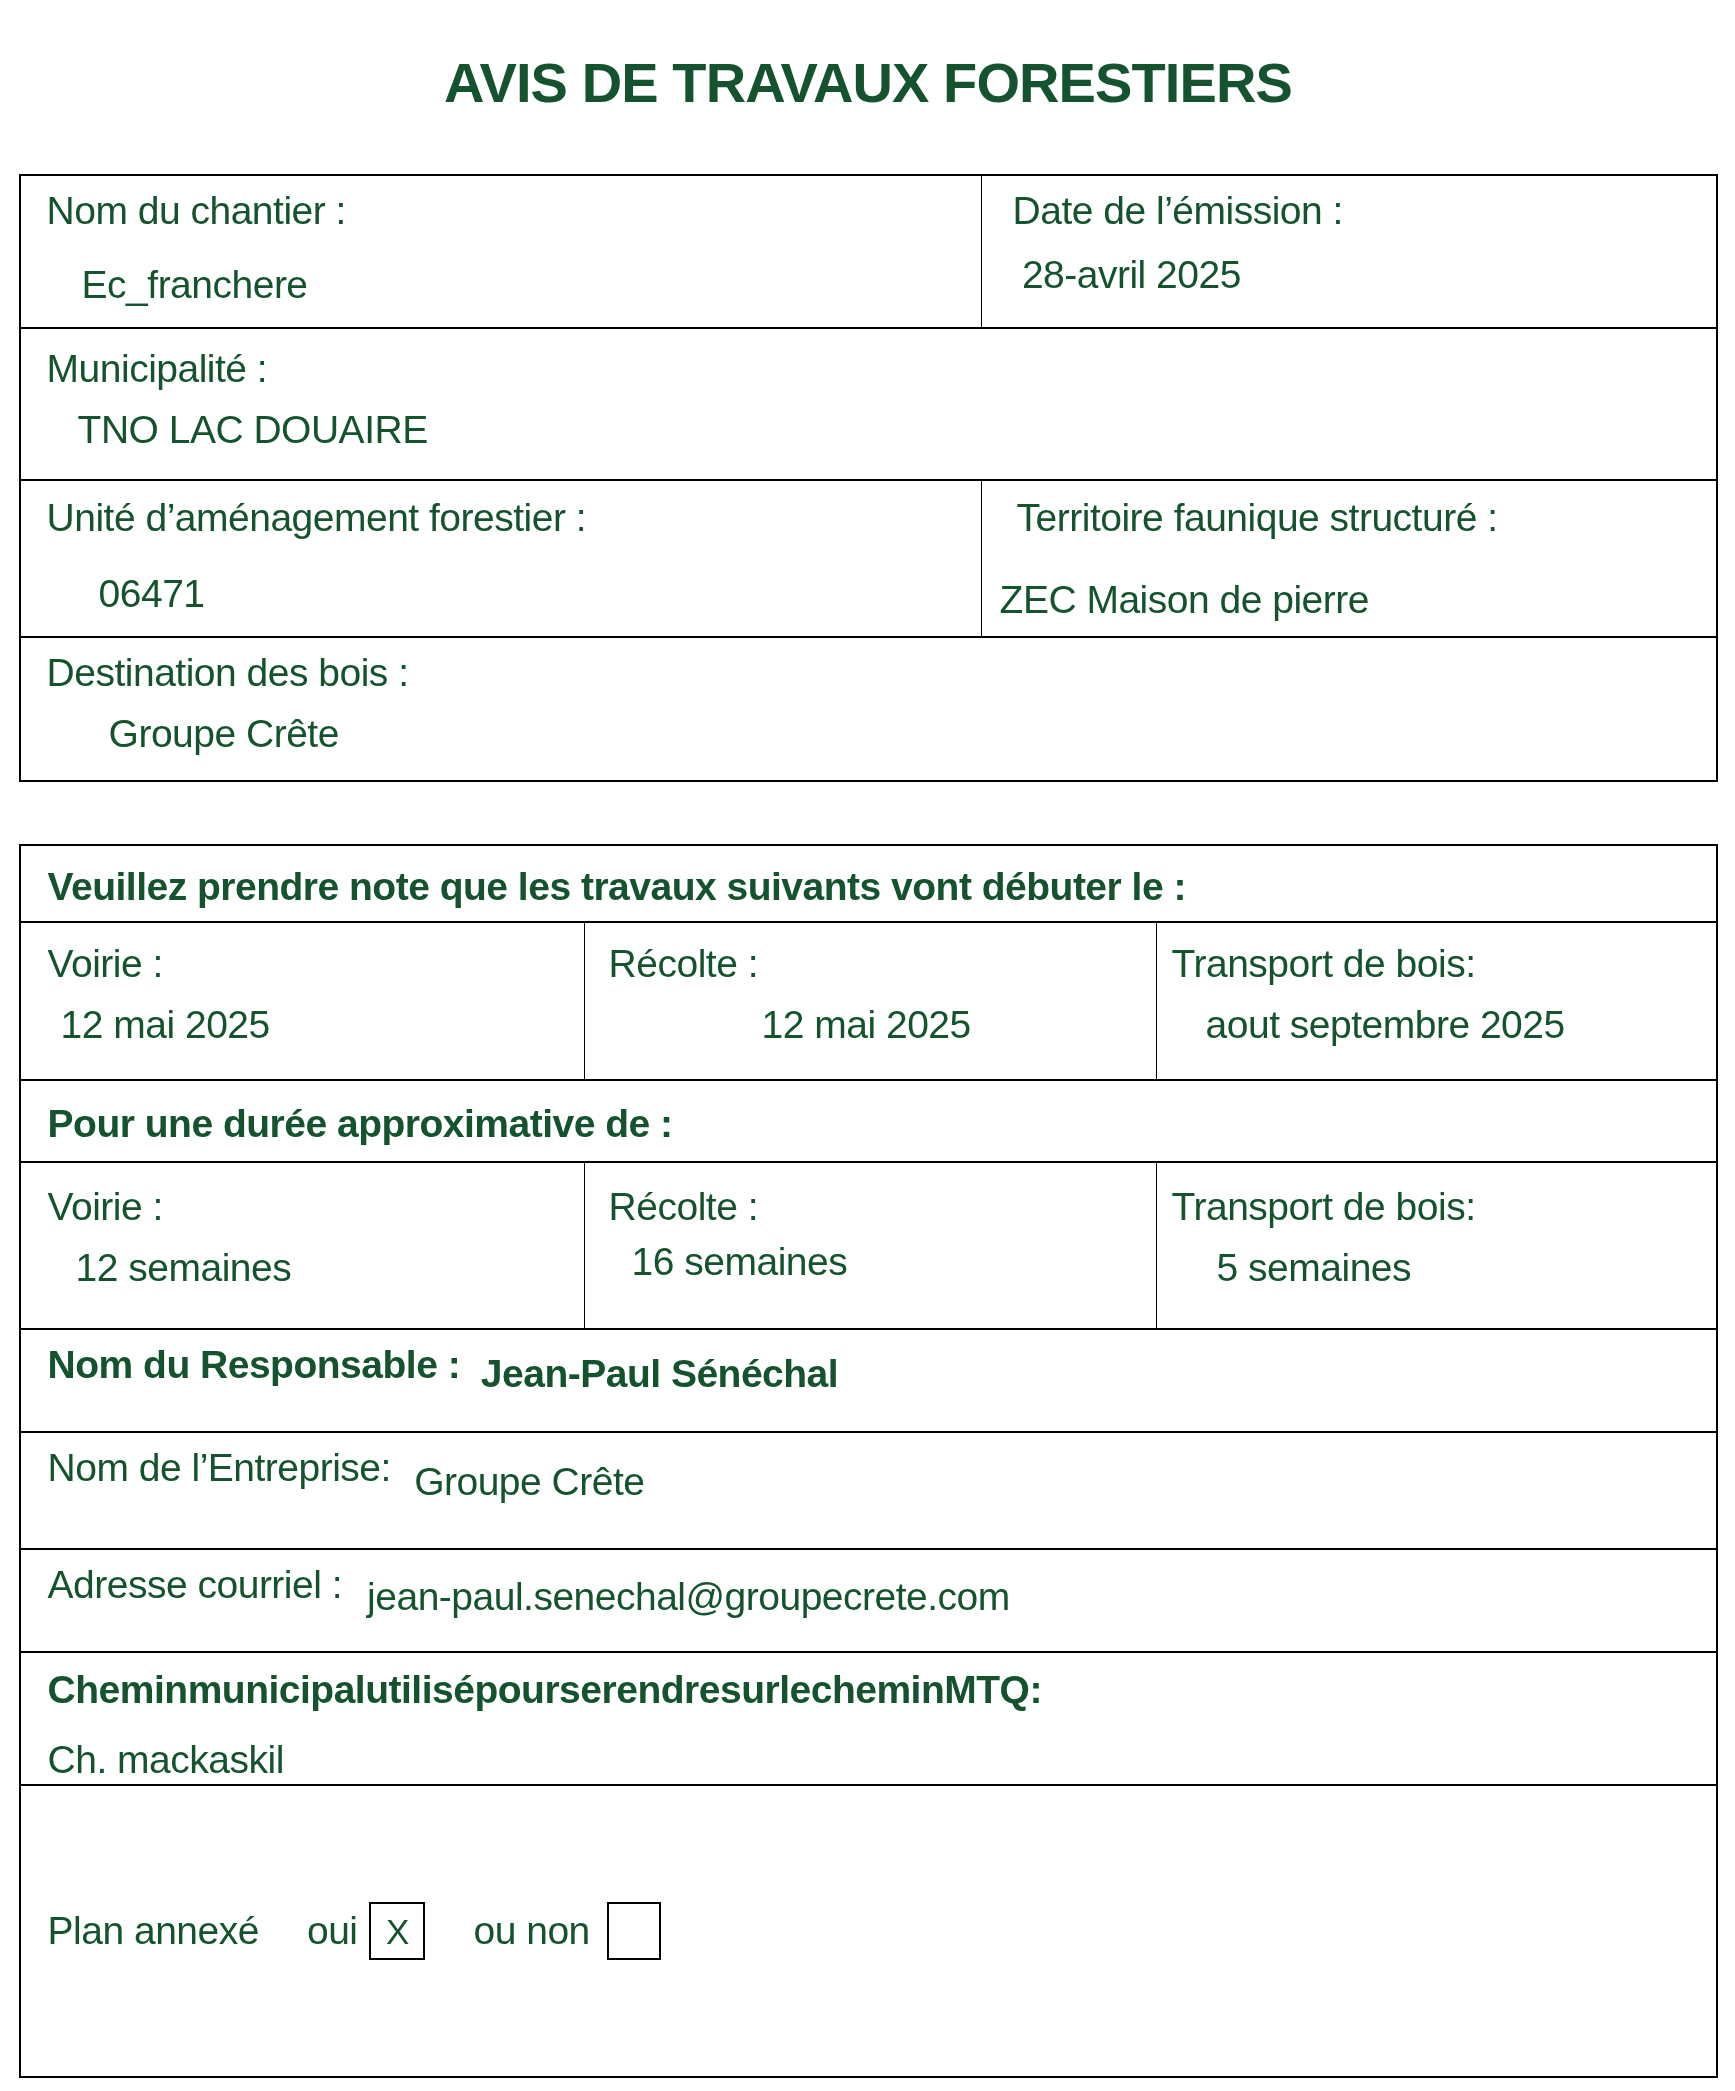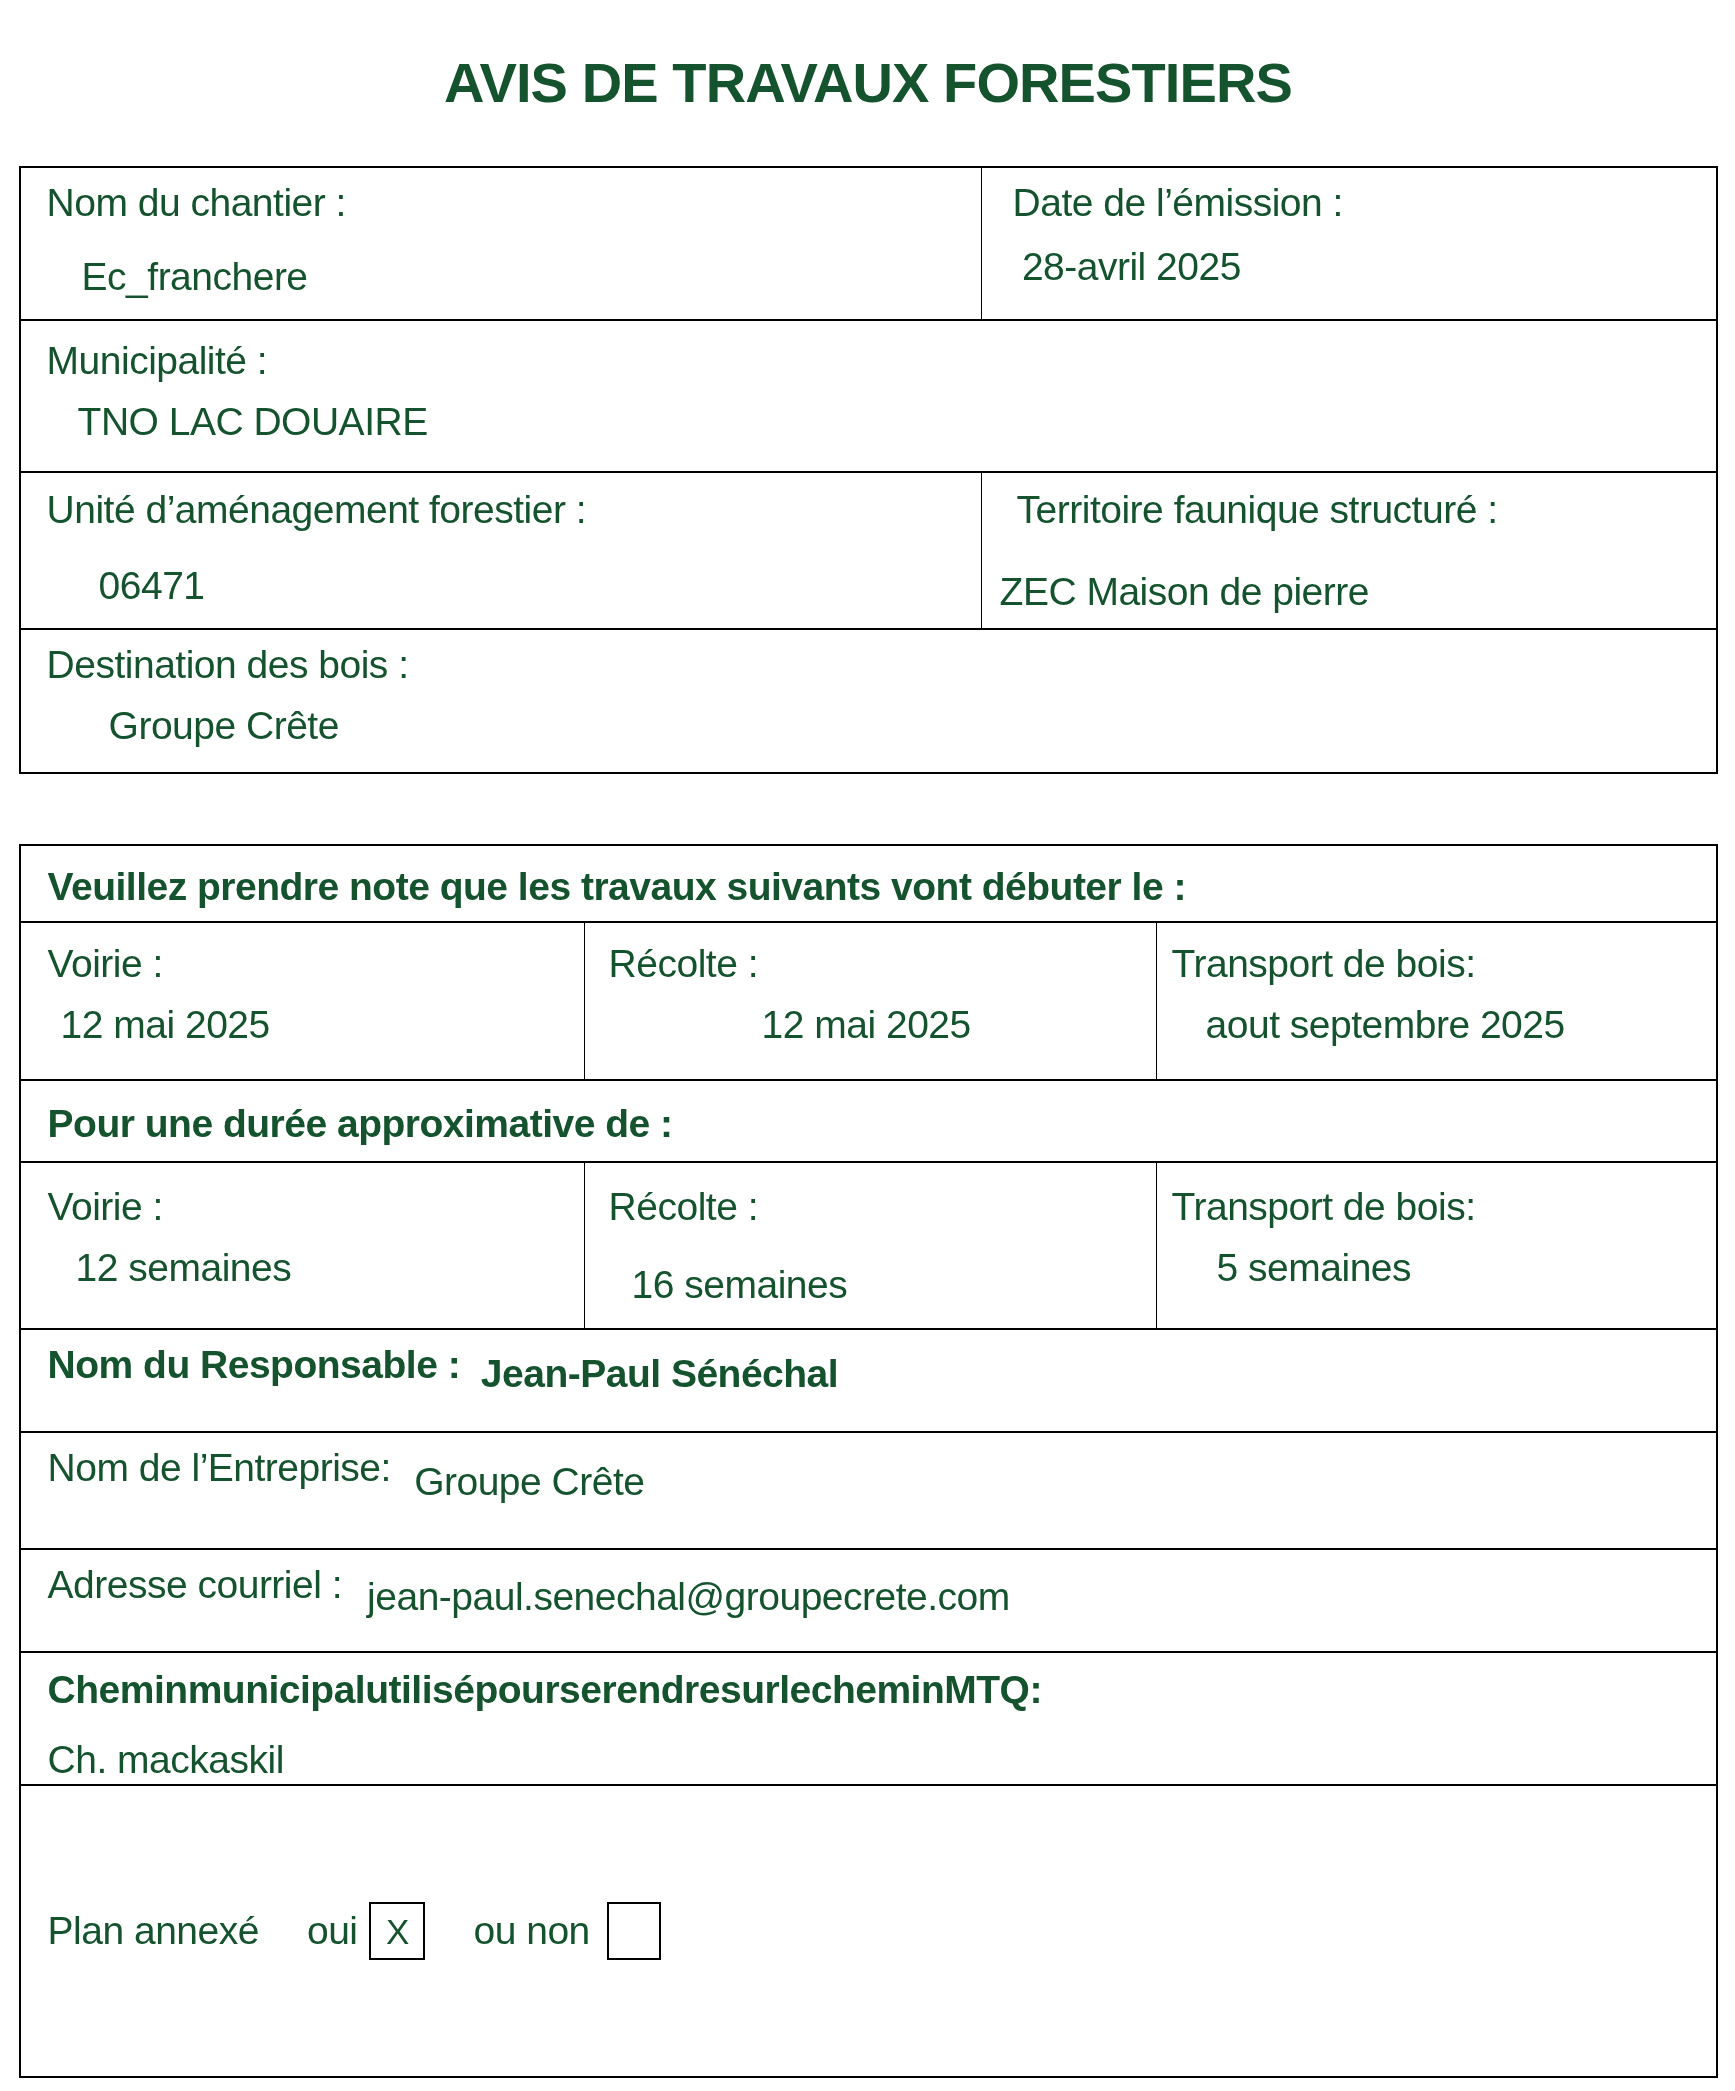--- a/index.html
+++ b/index.html
@@ -27,21 +27,21 @@
   }
   .tbl{
     position:absolute;
     left:18.6px;
     width:1699px;
     border:2.8px solid #000;
     display:flex;
     flex-direction:column;
     background:#fff;
   }
-  .tbl1{ top:166px; height:608px; }
+  .tbl1{ top:174px; height:608px; }
   .tbl2{ top:844px; height:1234px; }
   .row{
     display:flex;
     border-bottom:2.8px solid #000;
     position:relative;
   }
   .row:last-child{ border-bottom:none; flex:1; }
   .cell{ position:relative; }
   .cdiv{ border-left:1.9px solid #000; }
   .lbl{ font-size:39px; line-height:48px; }
@@ -67,21 +67,21 @@
 
   
   .hrow{ height:77px; padding:17px 18.6px 0 27px; }
   .hrow2{ height:82px; padding:18.6px 18.6px 0 27px; }
   .trow{ height:158px; } .trow2{ height:167px; }
   .c1{ width:563px; } .c2{ width:572px; } .c3{ flex:1; }
   .c-v1{ padding:17px 9.3px 0 27px; } .c-v1 .val{ margin-top:13px; padding-left:13px; }
   .c-v2{ padding:17px 9.3px 0 24px; } .c-v2 .val{ margin-top:13px; padding-left:153px; }
   .c-v3{ padding:17px 9.3px 0 15px; } .c-v3 .val{ margin-top:13px; padding-left:34px; }
   .c-d1{ padding:19.6px 9.3px 0 27px; } .c-d1 .val{ margin-top:13px; padding-left:28px; }
-  .c-d2{ padding:19.6px 9.3px 0 24px; } .c-d2 .val{ margin-top:30px; padding-left:23px; }
+  .c-d2{ padding:19.6px 9.3px 0 24px; } .c-d2 .val{ margin-top:7px; padding-left:23px; }
   .c-d3{ padding:19.6px 9.3px 0 15px; } .c-d3 .val{ margin-top:13px; padding-left:45px; }
 
   .inline-row{ display:block; padding:11.2px 18.6px 0 27px; }
   .inline-row .lbl{ display:inline; }
   .inline-row .val{ display:inline-block; position:relative; }
   .rh-resp{ height:103px;font-weight:bold; } .rh-resp .val{ margin-left:17px; top:9.3px; }
   .rh-entr{ height:117px; } .rh-entr .val{ margin-left:19.6px; top:14px; }
   .rh-tel{ height:111px; } .rh-tel .val{ margin-left:17.7px; top:1.9px; }
   .rh-cour{ height:103px; } .rh-cour .val{ margin-left:21.4px; top:12px; }
 

